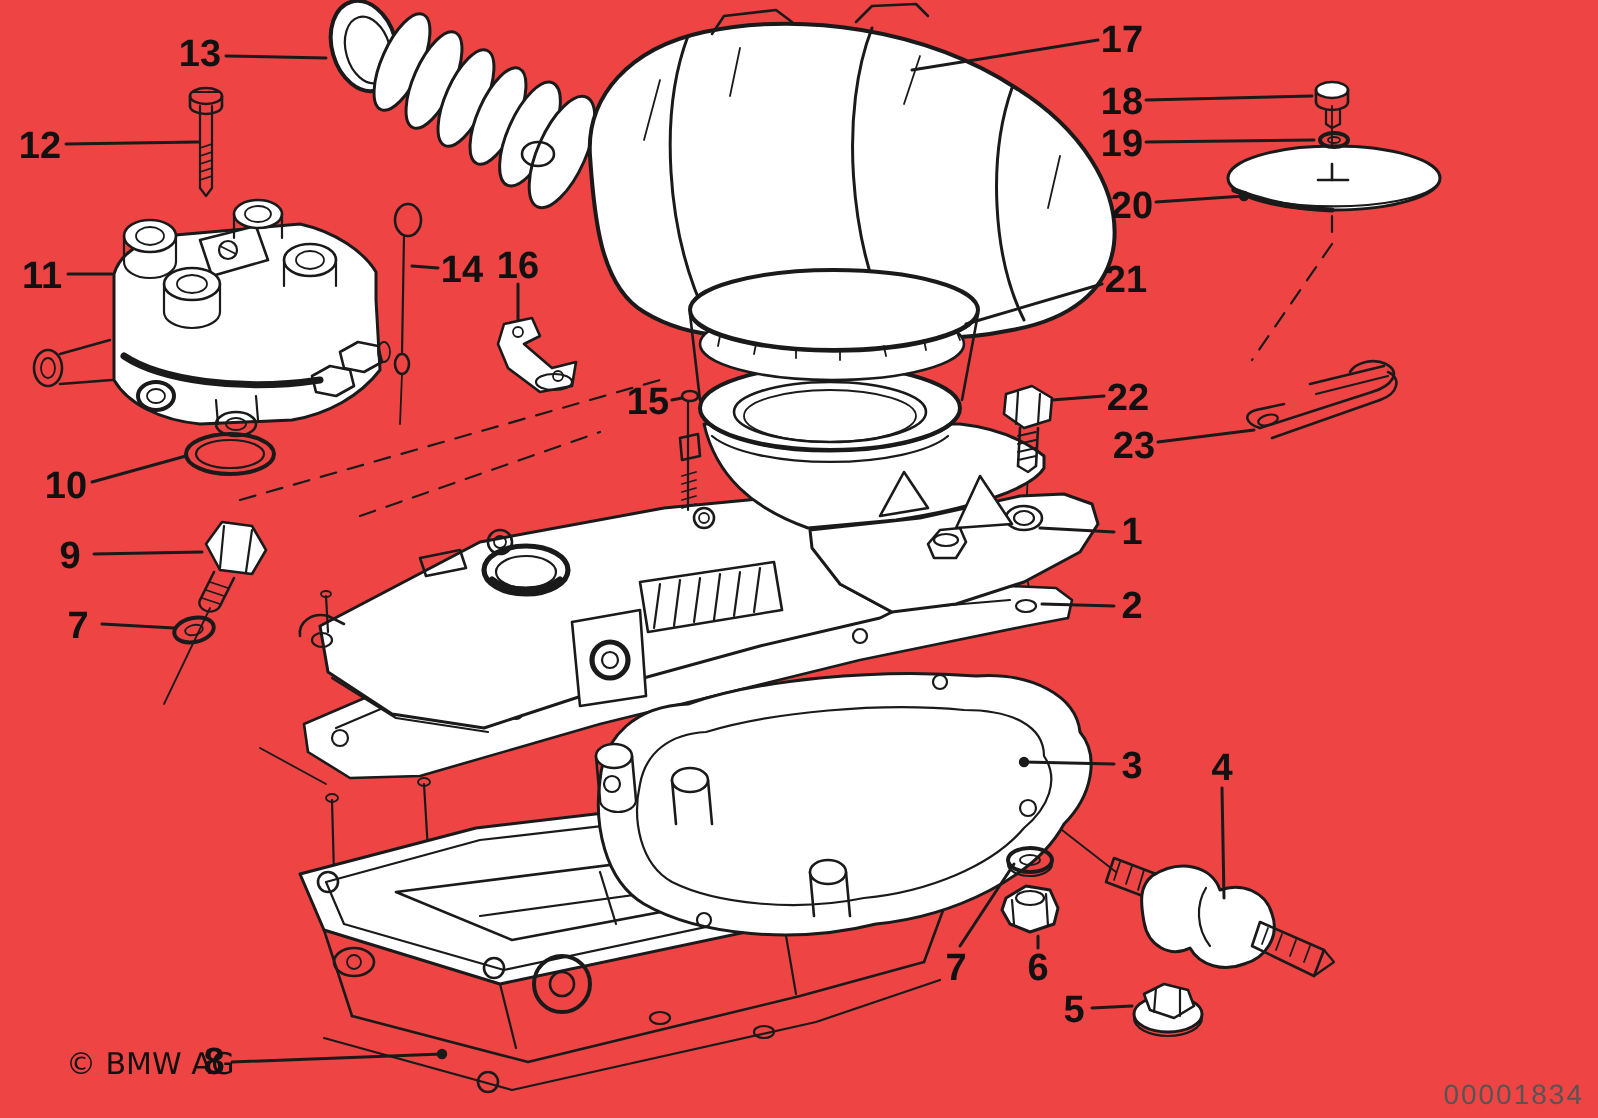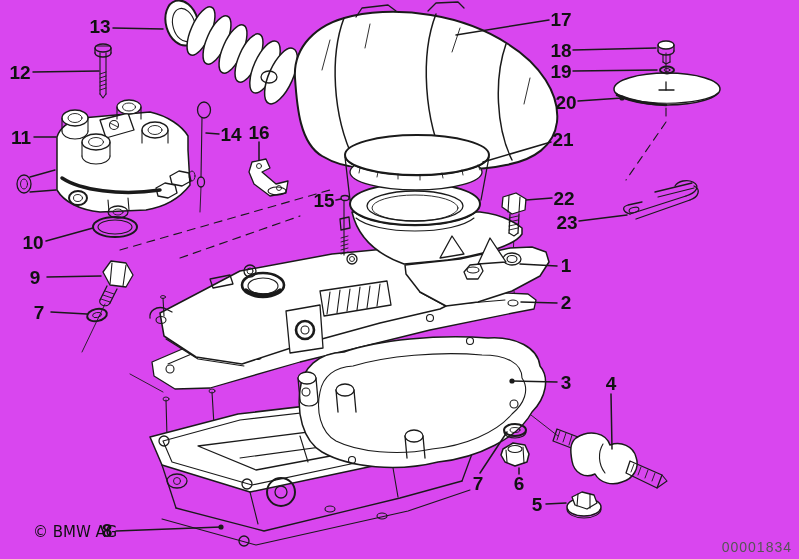--- a/index.html
+++ b/index.html
@@ -1,16 +1,16 @@
 <!DOCTYPE html>
 <html><head>
 <meta charset="utf-8">
 <style>
   html,body{margin:0;padding:0;background:#fff;}
-  .stage{position:relative;width:799px;height:559px;background:#d946ef;overflow:hidden;
+  .stage{position:relative;width:799px;height:559px;background:#ef4444;overflow:hidden;
          font-family:"Liberation Sans",sans-serif;text-align:right;}
   svg{position:absolute;left:0;top:0;}
   
   #diagram path,#diagram ellipse,#diagram circle,#diagram line,#diagram polyline,#diagram polygon{
     fill:none;stroke:#1a1a1a;stroke-width:1.5;stroke-linecap:round;stroke-linejoin:round;}
   #diagram .solid{fill:#ffffff;}
   #diagram .thin{stroke-width:.9;}
   #diagram .w1{stroke-width:1.1;}
   #diagram .w13{stroke-width:1.3;}
   #diagram .w2{stroke-width:2;}

